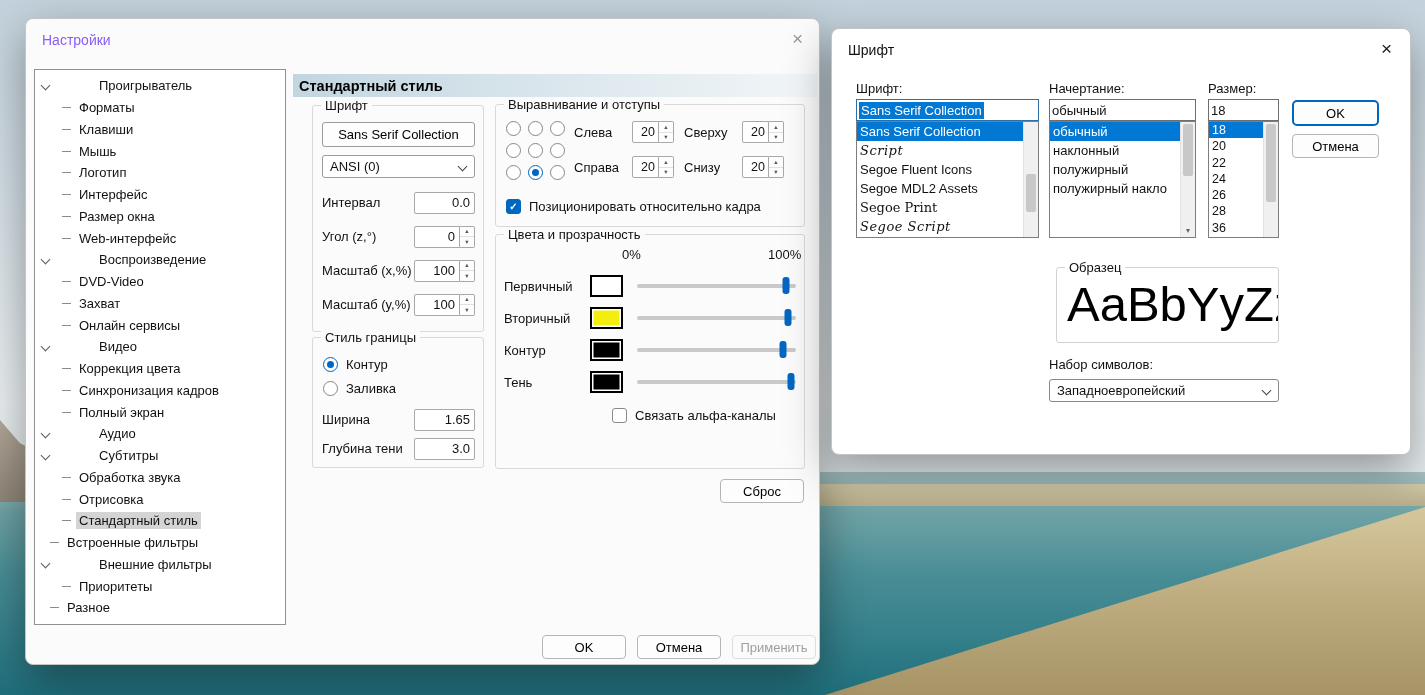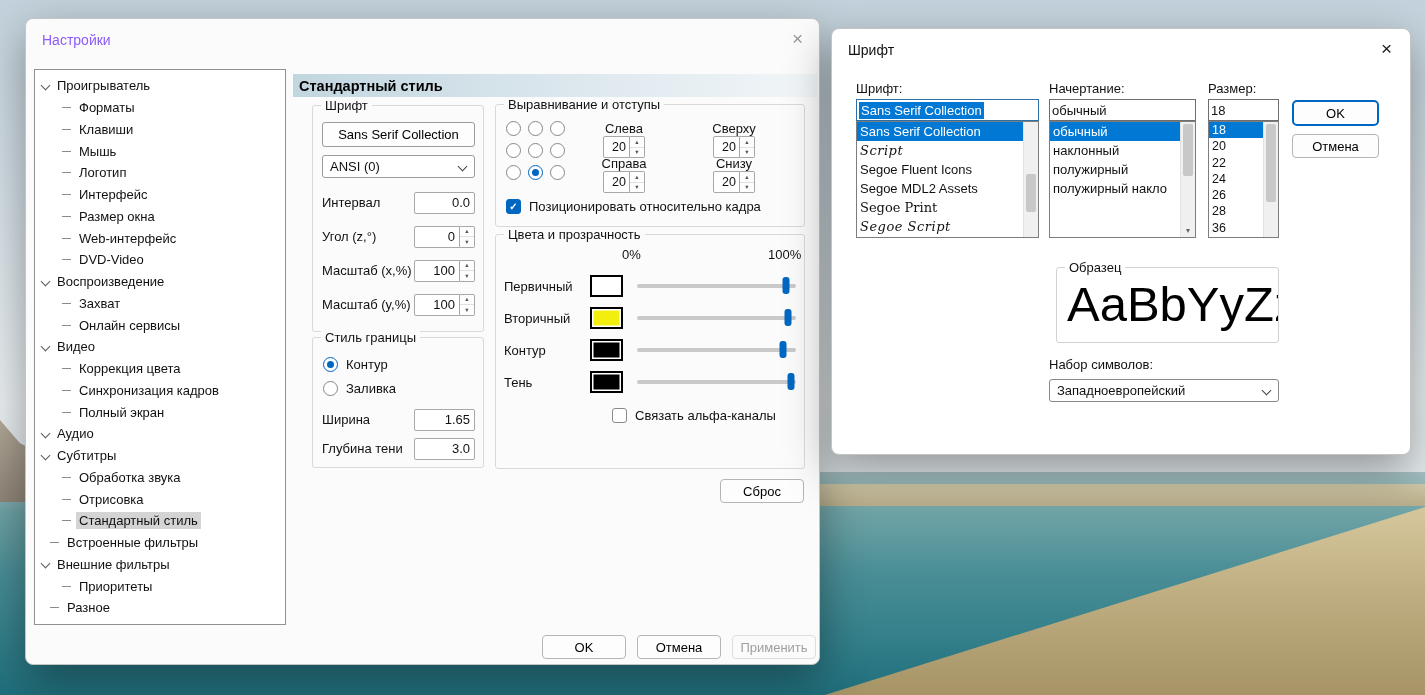--- a/index.html
+++ b/index.html
@@ -30,21 +30,21 @@
   .settings .title-text { color:#8b5cf6; }
   .close-x { position:absolute; top:9px; font-size:19px; line-height:22px; cursor:default; }
   .settings .close-x { right:16px; color:#9a9a9a; }
   .fontdlg  .close-x { right:18px; color:#1c1c1c; }
   .fontdlg .title-text { color:#111; }
 
   
   .tree { position:absolute; left:8px; top:50px; width:252px; height:556px;
     border:1px solid #919191; background:#fff; padding-top:5px; overflow:hidden; }
   .tree-row { display:flex; align-items:center; height:21.75px; font-size:13px; cursor:default; }
-  .tree-parent { padding-left:5px; }
+  .tree-parent { padding-left:5px;gap:42px; }
   .tree-child  { padding-left:27px; }
   .tree-root   { padding-left:15px; }
   .chev { display:none; position:relative; width:10px; height:10px; margin-right:4px; }
   .tree-parent .chev { display:inline-block; }
   .chev::before { content:""; position:absolute; left:2px; top:1px; width:6px; height:6px;
     border-left:1.5px solid #5a5a5a; border-bottom:1.5px solid #5a5a5a; transform:rotate(-45deg); }
   .dash { display:none; width:9px; height:1px; background:#8a8a8a; margin-right:5px; }
   .tree-child .dash, .tree-root .dash { display:inline-block; }
   .tlabel { padding:1px 3px; white-space:nowrap; }
   .tlabel.selected { background:#d4d4d4; }
@@ -96,21 +96,21 @@
   .radio.on { border-color:#0067c0; }
   .radio.on::after { content:""; position:absolute; left:3px; top:3px; width:7px; height:7px;
     border-radius:50%; background:#0067c0; }
   .g-border .frows { top:70px; }
   .g-border .frow { margin-bottom:6px; }
 
   .agrid { position:absolute; left:10px; top:16px; display:grid;
     grid-template-columns:repeat(3,15px); gap:7px 7px; }
   .margins { position:absolute; left:78px; top:16px; display:grid;
     grid-template-columns:100px 100px; column-gap:10px; row-gap:13px; }
-  .mcell { display:flex; align-items:center; justify-content:space-between; height:22px;flex-direction:column; }
+  .mcell { display:flex; align-items:center; justify-content:space-between; height:22px; }
   .mcell .numbox { width:27px; padding-right:3px; font-size:12.5px; border-radius:2px 0 0 2px; }
   .mcell .spinner { display:flex; }
 
   .cbx-row { position:absolute; display:flex; align-items:center; gap:8px; font-size:13px; }
   .pos-row  { left:10px;  top:94px; }
   .link-row { left:116px; top:173px; }
   .cbx { width:15px; height:15px; border:1px solid #8a8a8a; border-radius:3px; background:#fff;
     display:flex; align-items:center; justify-content:center; flex:0 0 auto; }
   .cbx.checked { background:#0067c0; border-color:#0067c0; }
   .check { display:none; font-style:normal; color:#fff; font-size:10px; font-weight:bold; line-height:1; }
@@ -230,29 +230,29 @@
       <div class="tree-row tree-child">
 
         <span class="dash"></span>
         <span class="tlabel">Размер окна</span>
       </div>
       <div class="tree-row tree-child">
 
         <span class="dash"></span>
         <span class="tlabel">Web-интерфейс</span>
       </div>
-      <div class="tree-row tree-child">
-
-        <span class="dash"></span>
-        <span class="tlabel">DVD-Video</span>
-      </div>
       <div class="tree-row tree-parent">
         <span class="chev"></span>
 
         <span class="tlabel">Воспроизведение</span>
+      </div>
+      <div class="tree-row tree-child">
+
+        <span class="dash"></span>
+        <span class="tlabel">DVD-Video</span>
       </div>
       <div class="tree-row tree-child">
 
         <span class="dash"></span>
         <span class="tlabel">Захват</span>
       </div>
       <div class="tree-row tree-child">
 
         <span class="dash"></span>
         <span class="tlabel">Онлайн сервисы</span>

